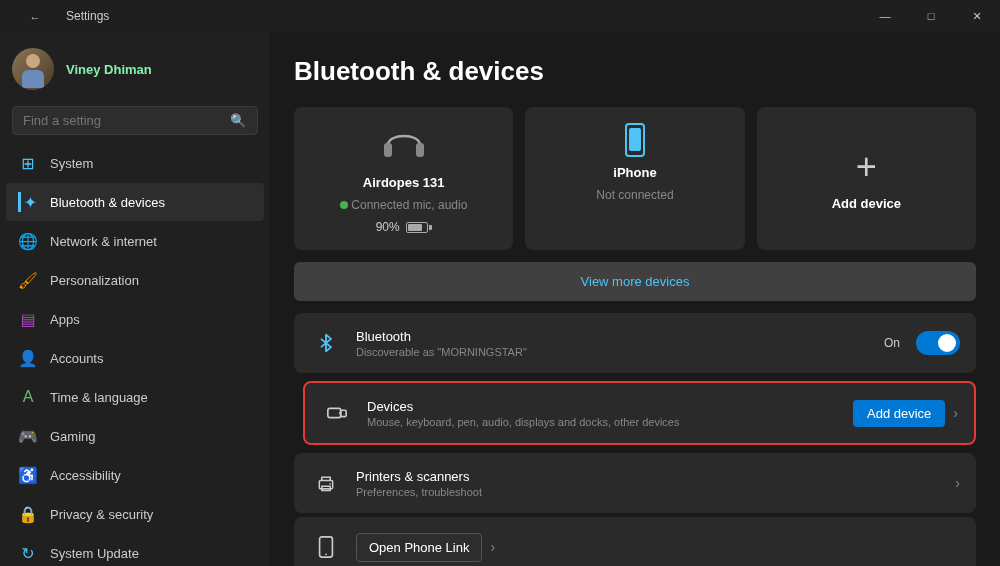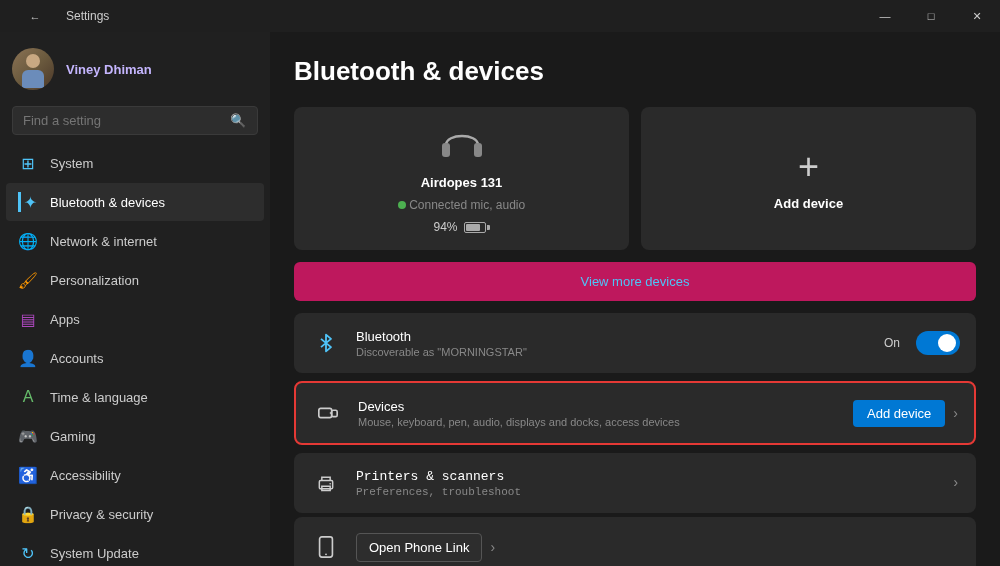--- a/index.html
+++ b/index.html
@@ -99,21 +99,21 @@
       margin: 0 auto 2px;
     }
     .avatar-body {
       width: 22px;
       height: 18px;
       background: #6b8cba;
       border-radius: 6px 6px 0 0;
       margin: 0 auto;
     }
     .user-info { flex: 1; }
-    .user-name { font-size: 13px; font-weight: 600; color: #c4b5fd; }
+    .user-name { font-size: 13px; font-weight: 600; color: #86efac; }
     .user-sub { font-size: 11px; color: #888; }
 
     
     .search-box {
       margin: 4px 12px 8px;
       background: #2d2d2d;
       border: 1px solid #3a3a3a;
       border-radius: 4px;
       display: flex;
       align-items: center;
@@ -230,21 +230,21 @@
     }
     .phone-screen {
       position: absolute;
       top: 3px; left: 2px; right: 2px; bottom: 4px;
       background: #4fc3f7;
       border-radius: 2px;
     }
 
     
     .view-more-btn {
-      background: #be185d;
+      background: #404040;
       border: none;
       color: #4fc3f7;
       font-size: 13px;
       padding: 12px;
       width: 100%;
       text-align: center;
       cursor: pointer;
       border-radius: 6px;
       margin-bottom: 12px;
       display: block;
@@ -467,30 +467,39 @@
             <rect x="4" y="20" width="8" height="14" rx="3" fill="#888"></rect>
             <rect x="36" y="20" width="8" height="14" rx="3" fill="#888"></rect>
           </svg>
         </div>
         <div class="device-name">Airdopes 131</div>
         <div class="device-status">
           <span class="connected-dot"></span>
           <span>Connected mic, audio</span>
         </div>
         <div class="device-battery">
-          <span>94%</span>
+          <span>90%</span>
           <div class="battery-icon">
             <div class="battery-body">
               <div class="battery-fill"></div>
             </div>
             <div class="battery-tip"></div>
           </div>
         </div>
       </div>
 
+      <div class="device-card">
+        <div class="device-icon-area">
+          <div class="phone-icon-small">
+            <div class="phone-screen"></div>
+          </div>
+        </div>
+        <div class="device-name">iPhone</div>
+        <div class="device-status">Not connected</div>
+      </div>
 
       <div class="device-card add-device">
         <div class="add-icon">+</div>
         <div class="device-name">Add device</div>
       </div>
 
     </div>
 
     <button class="view-more-btn">View more devices</button>
 
@@ -507,41 +516,41 @@
         </div>
         <div class="row-action">
           <div class="toggle">
             <span class="toggle-label">On</span>
             <div class="toggle-switch"></div>
           </div>
         </div>
       </div>
     </div>
 
-    <div class="settings-section" style="margin-bottom:8px; border:2px solid #e53935; border-radius:8px; background:#2a2a2a;">
+    <div class="settings-section" style="margin-bottom:8px; border:2px solid #e53935; border-radius:8px; background:#2a2a2a;margin-left:9px;">
       <div class="settings-row" style="border-bottom:none;">
         <div class="row-icon">
           <svg width="22" height="22" viewBox="0 0 24 24" fill="none">
             <rect x="2" y="7" width="14" height="10" rx="2" stroke="#ccc" stroke-width="1.8" fill="none"></rect>
             <rect x="16" y="9" width="6" height="7" rx="1.5" stroke="#ccc" stroke-width="1.8" fill="none"></rect>
             <path d="M14 12h2" stroke="#ccc" stroke-width="1.5"></path>
           </svg>
         </div>
         <div class="row-text">
           <div class="row-title">Devices</div>
-          <div class="row-subtitle">Mouse, keyboard, pen, audio, displays and docks, access devices</div>
+          <div class="row-subtitle">Mouse, keyboard, pen, audio, displays and docks, other devices</div>
         </div>
         <div class="row-action">
           <button class="add-device-btn">Add device</button>
           <span class="chevron">›</span>
         </div>
       </div>
     </div>
 
-    <div class="settings-section" style="margin-bottom:4px;font-family:Liberation Mono, monospace;">
+    <div class="settings-section" style="margin-bottom:4px;">
       <div class="settings-row" style="border-bottom:none;">
         <div class="row-icon">
           <svg width="20" height="20" viewBox="0 0 24 24" fill="none">
             <rect x="4" y="9" width="16" height="10" rx="1.5" stroke="#ccc" stroke-width="1.8" fill="none"></rect>
             <path d="M7 9V5h10v4" stroke="#ccc" stroke-width="1.8"></path>
             <path d="M7 16h10v5H7z" stroke="#ccc" stroke-width="1.8" fill="none"></path>
             <circle cx="17" cy="13" r="1" fill="#ccc"></circle>
           </svg>
         </div>
         <div class="row-text">

